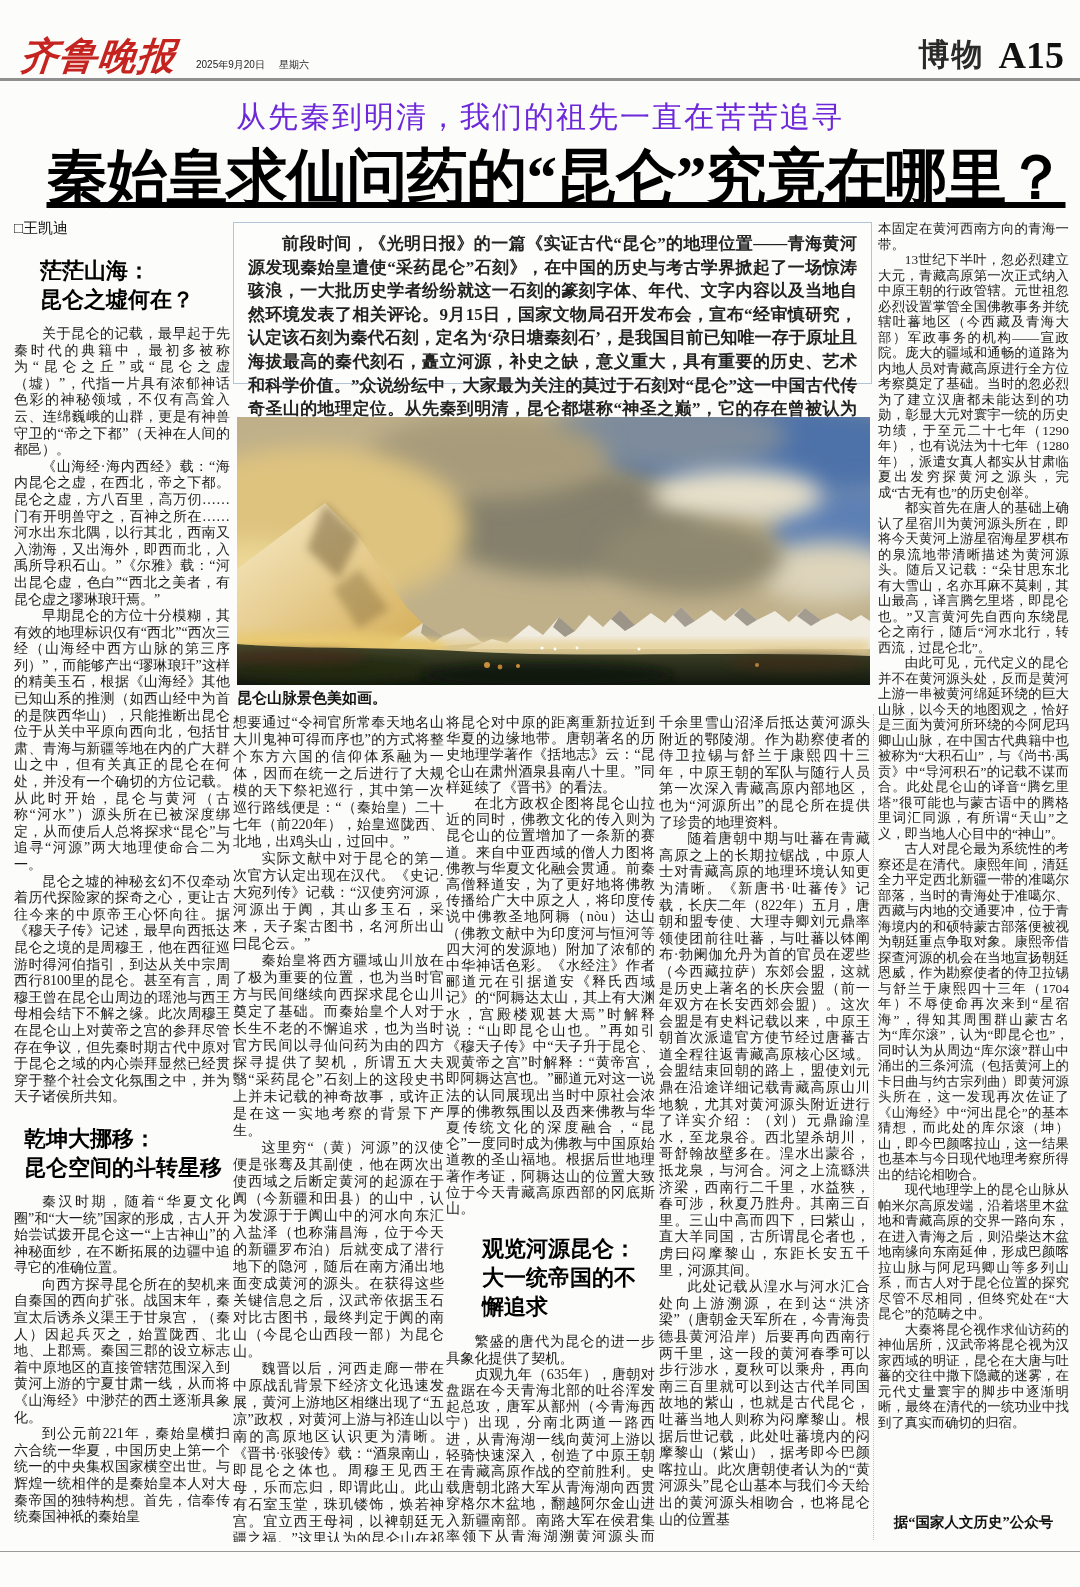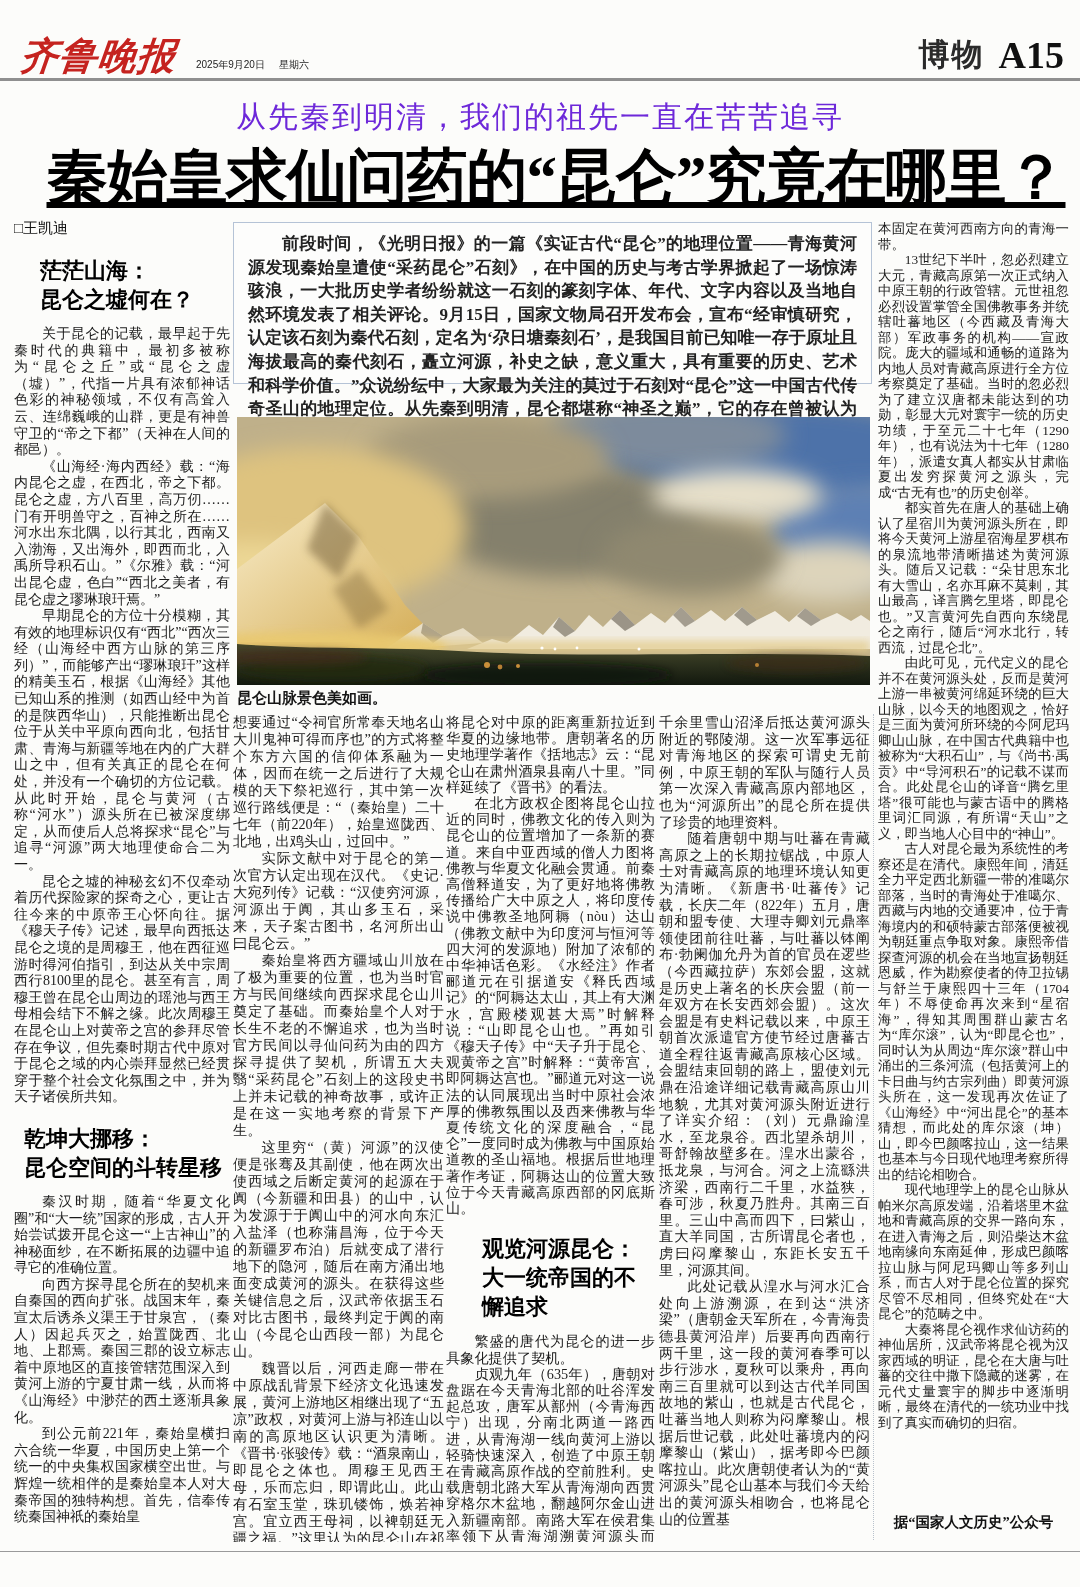--- a/index.html
+++ b/index.html
@@ -169,21 +169,21 @@
         <p>在北方政权企图将昆仑山拉近的同时，佛教文化的传入则为昆仑山的位置增加了一条新的赛道。来自中亚西域的僧人力图将佛教与华夏文化融会贯通。前秦高僧释道安，为了更好地将佛教传播给广大中原之人，将印度传说中佛教圣地阿耨（nòu）达山（佛教文献中为印度河与恒河等四大河的发源地）附加了浓郁的中华神话色彩。《水经注》作者郦道元在引据道安《释氏西域记》的“阿耨达太山，其上有大渊水，宫殿楼观甚大焉”时解释说：“山即昆仑山也。”再如引《穆天子传》中“天子升于昆仑、观黄帝之宫”时解释：“黄帝宫，即阿耨达宫也。”郦道元对这一说法的认同展现出当时中原社会浓厚的佛教氛围以及西来佛教与华夏传统文化的深度融合，“昆仑”一度同时成为佛教与中国原始道教的圣山福地。根据后世地理著作考证，阿耨达山的位置大致位于今天青藏高原西部的冈底斯山。</p>
       </div>
     <h2 class="sec-title flush"><span>观览河源昆仑：</span><br><span>大一统帝国的不懈追求</span></h2>
     <div>
         <p>繁盛的唐代为昆仑的进一步具象化提供了契机。</p>
         <p>贞观九年（635年），唐朝对盘踞在今天青海北部的吐谷浑发起总攻，唐军从鄯州（今青海西宁）出现，分南北两道一路西进，从青海湖一线向黄河上游以轻骑快速深入，创造了中原王朝在青藏高原作战的空前胜利。史载唐朝北路大军从青海湖向西贯穿格尔木盆地，翻越阿尔金山进入新疆南部。南路大军在侯君集率领下从青海湖溯黄河源头而上，途经两</p>
       </div>
   </div>
 
   <div class="col col-c">
-      <p class="cont">千余里雪山沼泽后抵达黄河源头附近的鄂陵湖。这一次军事远征对青海地区的探索可谓史无前例，中原王朝的军队与随行人员第一次深入青藏高原内部地区，也为“河源所出”的昆仑所在提供了珍贵的地理资料。</p>
+      <p class="cont">千余里雪山沼泽后抵达黄河源头附近的鄂陵湖。作为勘察使者的侍卫拉锡与舒兰于康熙四十三年，中原王朝的军队与随行人员第一次深入青藏高原内部地区，也为“河源所出”的昆仑所在提供了珍贵的地理资料。</p>
       <p>随着唐朝中期与吐蕃在青藏高原之上的长期拉锯战，中原人士对青藏高原的地理环境认知更为清晰。《新唐书·吐蕃传》记载，长庆二年（822年）五月，唐朝和盟专使、大理寺卿刘元鼎率领使团前往吐蕃，与吐蕃以钵阐布·勃阑伽允丹为首的官员在逻些（今西藏拉萨）东郊会盟，这就是历史上著名的长庆会盟（前一年双方在长安西郊会盟）。这次会盟是有史料记载以来，中原王朝首次派遣官方使节经过唐蕃古道全程往返青藏高原核心区域。会盟结束回朝的路上，盟使刘元鼎在沿途详细记载青藏高原山川地貌，尤其对黄河源头附近进行了详实介绍：（刘）元鼎踰湟水，至龙泉谷。西北望杀胡川，哥舒翰故壁多在。湟水出蒙谷，抵龙泉，与河合。河之上流繇洪济梁，西南行二千里，水益狭，春可涉，秋夏乃胜舟。其南三百里。三山中高而四下，曰紫山，直大羊同国，古所谓昆仑者也，虏曰闷摩黎山，东距长安五千里，河源其间。</p>
       <p>此处记载从湟水与河水汇合处向上游溯源，在到达“洪济梁”（唐朝金天军所在，今青海贵德县黄河沿岸）后要再向西南行两千里，这一段的黄河春季可以步行涉水，夏秋可以乘舟，再向南三百里就可以到达古代羊同国故地的紫山，也就是古代昆仑，吐蕃当地人则称为闷摩黎山。根据后世记载，此处吐蕃境内的闷摩黎山（紫山），据考即今巴颜喀拉山。此次唐朝使者认为的“黄河源头”昆仑山基本与我们今天给出的黄河源头相吻合，也将昆仑山的位置基</p>
     </div>
 
   <div class="v-rule"></div>
 
   <div class="col col-r">
       <p class="cont">本固定在黄河西南方向的青海一带。</p>
       <p>13世纪下半叶，忽必烈建立大元，青藏高原第一次正式纳入中原王朝的行政管辖。元世祖忽必烈设置掌管全国佛教事务并统辖吐蕃地区（今西藏及青海大部）军政事务的机构——宣政院。庞大的疆域和通畅的道路为内地人员对青藏高原进行全方位考察奠定了基础。当时的忽必烈为了建立汉唐都未能达到的功勋，彰显大元对寰宇一统的历史功绩，于至元二十七年（1290年），也有说法为十七年（1280年），派遣女真人都实从甘肃临夏出发穷探黄河之源头，完成“古无有也”的历史创举。</p>
       <p>都实首先在唐人的基础上确认了星宿川为黄河源头所在，即将今天黄河上游星宿海星罗棋布的泉流地带清晰描述为黄河源头。随后又记载：“朵甘思东北有大雪山，名亦耳麻不莫剌，其山最高，译言腾乞里塔，即昆仑也。”又言黄河先自西向东绕昆仑之南行，随后“河水北行，转西流，过昆仑北”。</p>

